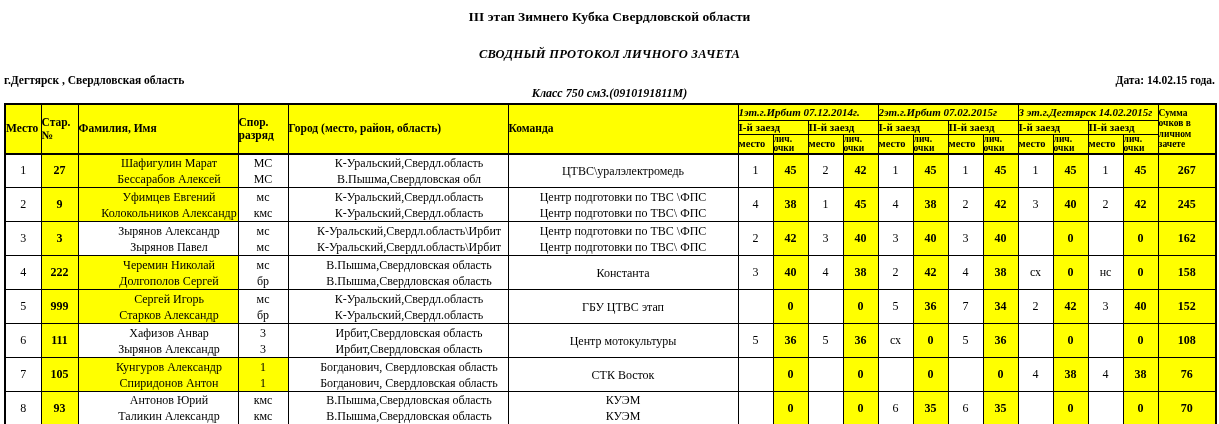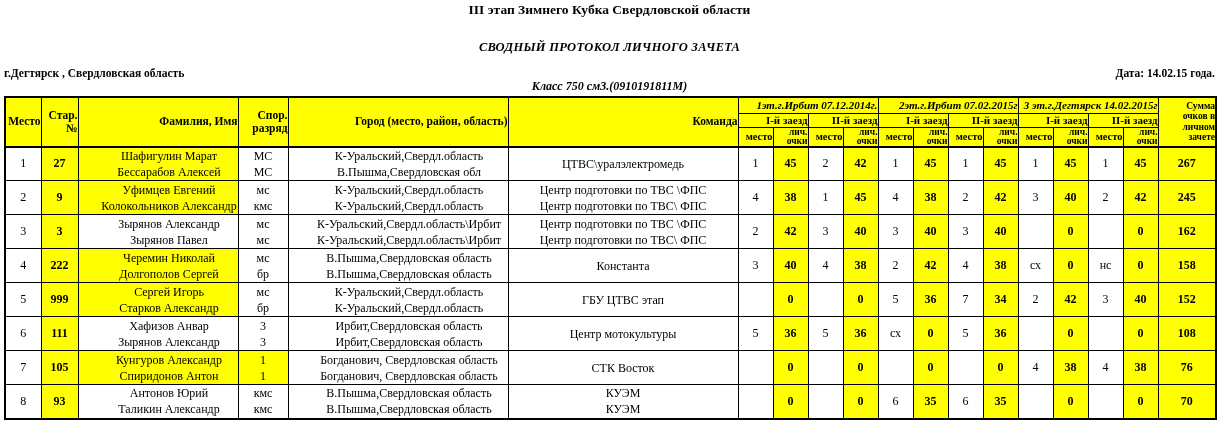--- a/index.html
+++ b/index.html
@@ -4,27 +4,27 @@
 <style>
   * { box-sizing: border-box; }
   html, body { margin: 0; padding: 0; }
   body {
     width: 1219px; height: 424px;
     background: #ffffff; color: #000000;
     font-family: "Liberation Serif", "DejaVu Serif", serif;
     overflow: hidden;
   }
   .page { padding: 0 4px; }
-  .doc-title { text-align: center; font-weight: bold; font-size: 13.5px; padding-top: 2px; }
+  .doc-title { text-align: center; font-weight: bold; font-size: 13.5px; padding-top: 9px; }
   .doc-subtitle { text-align: center; font-weight: bold; font-size: 12.5px; margin-top: 22px; letter-spacing: 0.3px; font-style: italic; }
   .meta-row { display: flex; justify-content: space-between; margin-top: 12px; font-weight: bold; font-size: 11.5px; }
   .class-line { text-align: center; font-weight: bold; font-style: italic; font-size: 12px; margin-top: 0; }
   table.results { border-collapse: collapse; table-layout: fixed; width: 1211px; margin-top: 2px; border: 2px solid #000; }
   .results th, .results td { border: 1px solid #000; padding: 0; overflow: hidden; vertical-align: middle; }
-  .results thead th { background: var(--hl, #FFFF00); font-weight: bold; text-align: right; }
+  .results thead th { background: var(--hl, #FFFF00); font-weight: bold; text-align: left; }
   .results thead { border-bottom: 2px solid #000; }
   th.pre { white-space: pre-line; }
   .h-main { font-size: 11.5px; line-height: 13px; }
   .h-stage { font-size: 11px; font-style: italic; height: 16px; line-height: 13px; }
   .h-heat { font-size: 11px; height: 14px; line-height: 12px; }
   .h-place { font-size: 10.5px; height: 19px; line-height: 11px; }
   .h-points { font-size: 9.5px; line-height: 9px; }
   .h-sum { font-size: 9.5px; line-height: 10.5px; }
   tbody tr { height: 34px; }
   .results td { font-size: 12px; text-align: center; }

